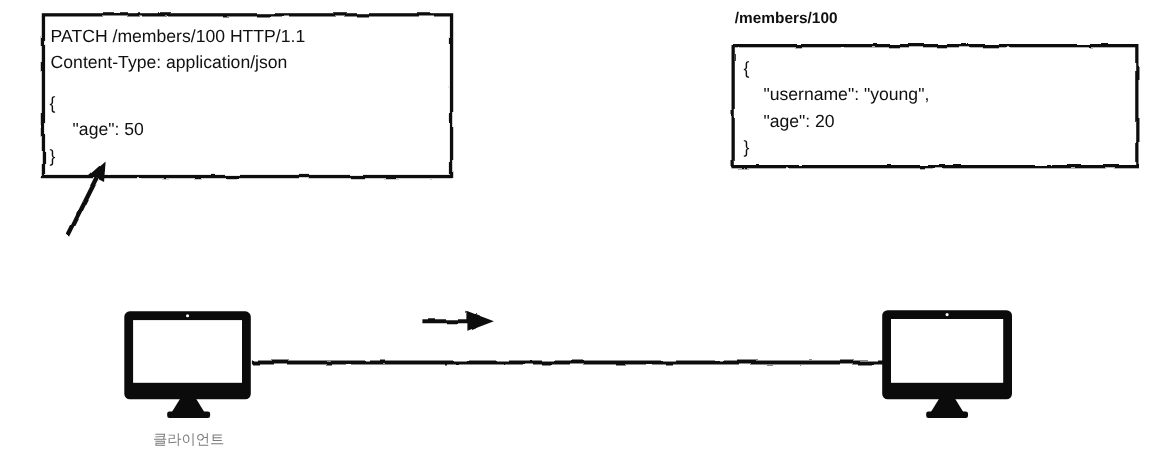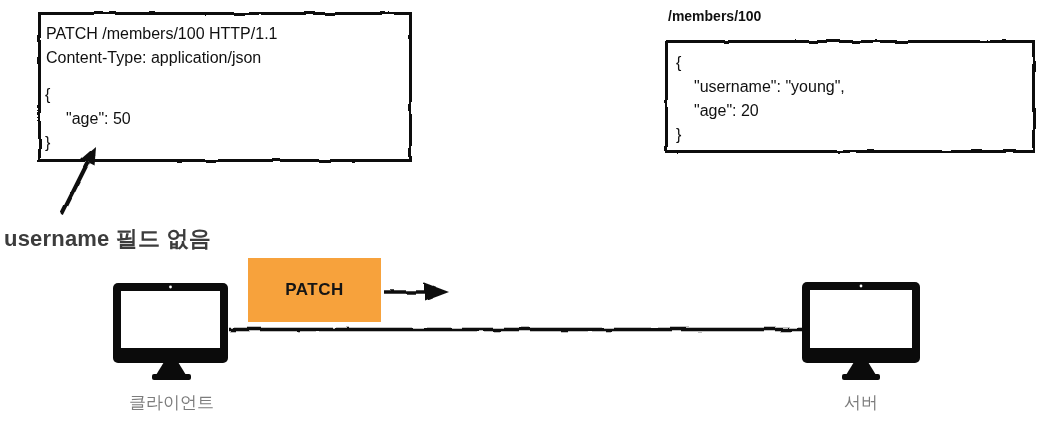--- a/index.html
+++ b/index.html
@@ -64,21 +64,21 @@
     justify-content: center;
     font-size: 17px;
     font-weight: 600;
     letter-spacing: 0.5px;
     color: #151515;
   }
 
   .node-label {
     position: absolute;
     top: 391px;
-    font-size: 17px;
+    font-size: 13px;
     color: var(--label-gray);
     text-align: center;
     white-space: nowrap;
   }
   .client-label { left: 106px; width: 131px; }
   .server-label { left: 796px; width: 130px; }
 </style>
 </head>
 <body>
 
@@ -134,20 +134,17 @@
   </div>
 
   <div>
     <div class="res-title">/members/100</div>
     <div class="code-line res-open">{</div>
     <div class="code-line res-f1">"username": "young",</div>
     <div class="code-line res-f2">"age": 20</div>
     <div class="code-line res-close">}</div>
   </div>
 
-  <div class="annotation">username 필드 없음</div>
 
-  <div class="method-box">PATCH</div>
 
   <div class="node-label client-label">클라이언트</div>
-  <div class="node-label server-label">서버</div>
 
 </div>
 
 </body></html>

